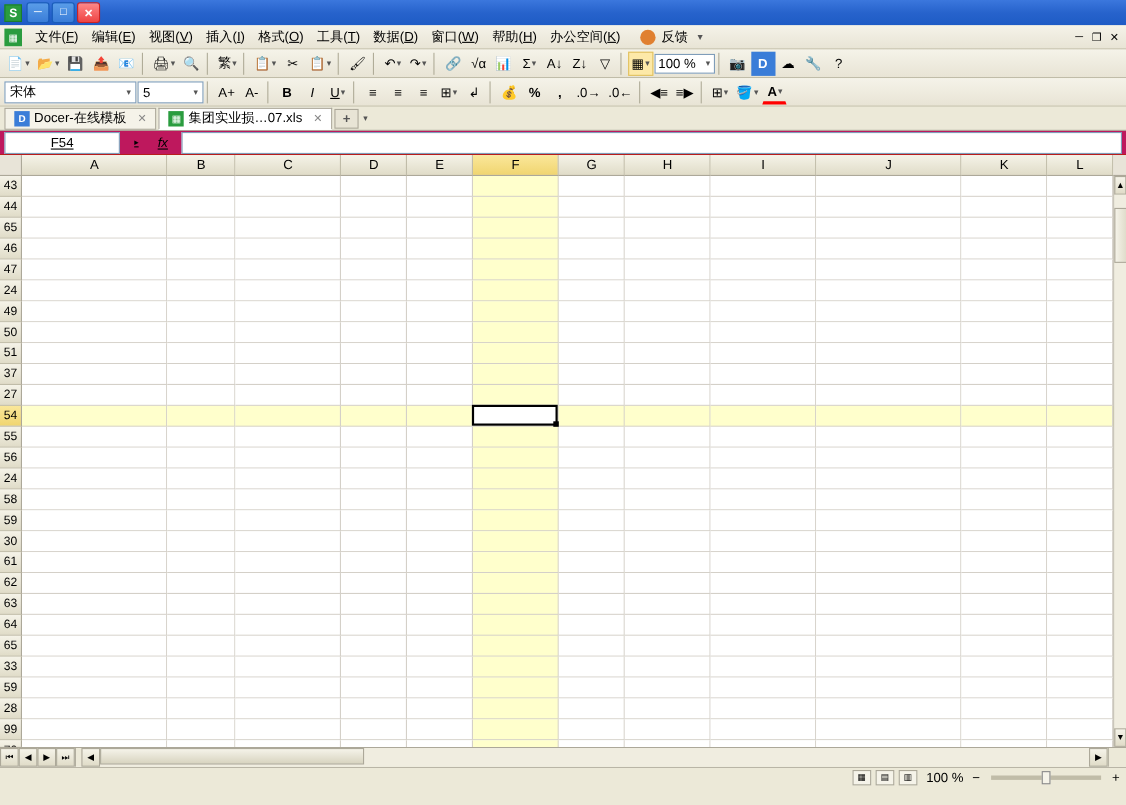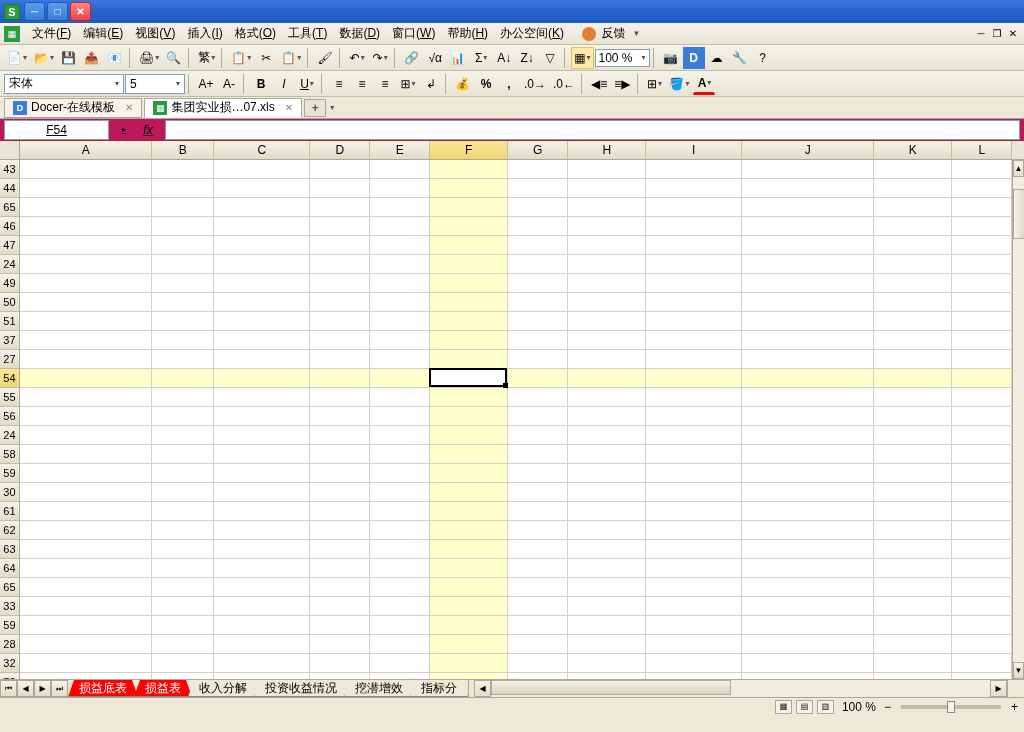--- a/index.html
+++ b/index.html
@@ -266,21 +266,21 @@
         <div class="rowhdr">59</div>
         <div class="rowhdr">30</div>
         <div class="rowhdr">61</div>
         <div class="rowhdr">62</div>
         <div class="rowhdr">63</div>
         <div class="rowhdr">64</div>
         <div class="rowhdr">65</div>
         <div class="rowhdr">33</div>
         <div class="rowhdr">59</div>
         <div class="rowhdr">28</div>
-        <div class="rowhdr">32</div>
+        <div class="rowhdr">99</div>
         <div class="rowhdr">70</div>
       </div>
     <div class="cells" id="cells">
         <div class="gridrow">
           <div class="cell" style="width: 132px;"></div>
           <div class="cell" style="width: 62px;"></div>
           <div class="cell" style="width: 96px;"></div>
           <div class="cell" style="width: 60px;"></div>
           <div class="cell" style="width: 60px;"></div>
           <div class="cell colhl" style="width: 78px;"></div>
@@ -679,28 +679,20 @@
           <div class="thumb" style="top:12px;height:50px;"></div>
         </div>
       <div class="arr">▼</div>
     </div>
   </div>
   <div class="bottom-row">
     <div class="navbtn">⏮</div>
     <div class="navbtn">◀</div>
     <div class="navbtn">▶</div>
     <div class="navbtn">⏭</div>
-    <div class="sheettabs" id="sheettabs">
-        <div class="sheettab red">损益底表</div>
-        <div class="sheettab red">损益表</div>
-        <div class="sheettab ">收入分解</div>
-        <div class="sheettab ">投资收益情况</div>
-        <div class="sheettab ">挖潜增效</div>
-        <div class="sheettab ">指标分</div>
-      </div>
     <div style="width:6px;border-left:1px solid #aca899;cursor:col-resize;"></div>
     <div class="hscroll">
       <div class="navbtn">◀</div>
       <div class="track">
           <div class="thumb" style="left:0;width:240px;"></div>
         </div>
       <div class="navbtn">▶</div>
     </div>
     <div style="width:17px;background:#ece9d8;border-left:1px solid #aca899;"></div>
   </div>

